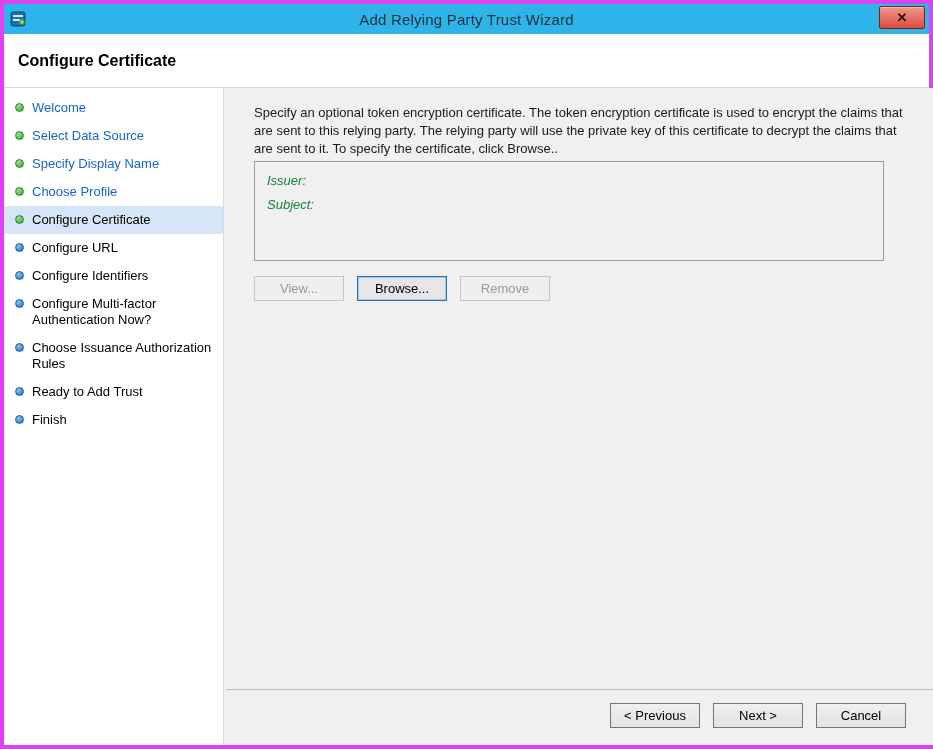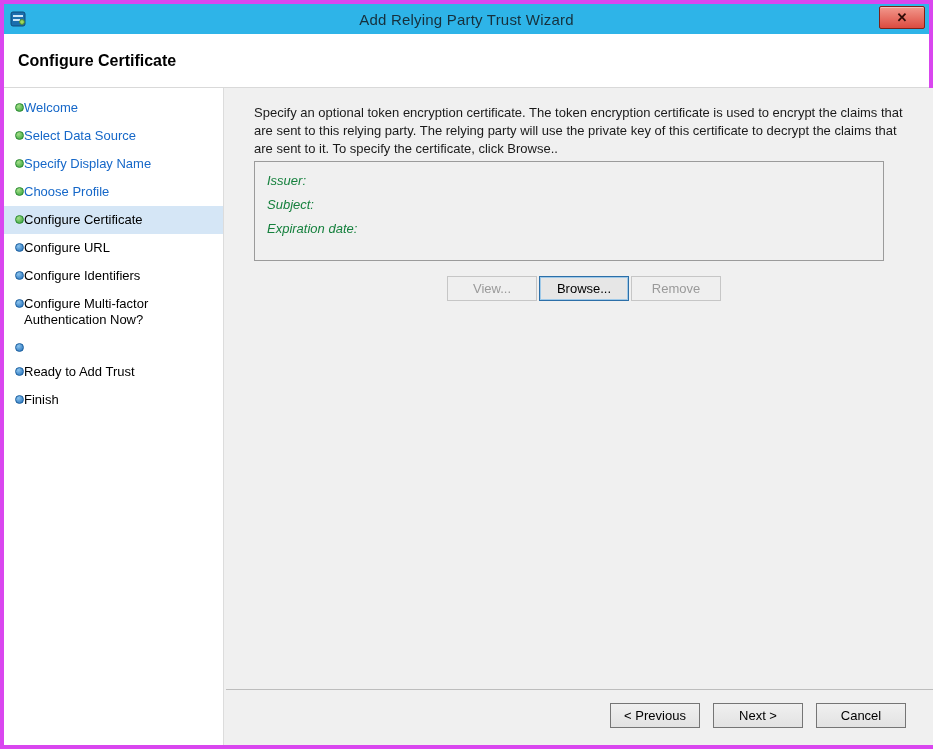--- a/index.html
+++ b/index.html
@@ -54,21 +54,21 @@
     flex-shrink:0;
   }
   .steps-title {
     font-size:13px; font-weight:bold; color:#000;
     padding:12px 12px 8px 10px;
     border-bottom:1px solid #e2e2e2;
   }
   .steps-list { padding-top:6px; }
   .step-item {
     display:flex; align-items:flex-start;
-    padding:6px 8px 6px 11px; 
+    padding:6px 8px 6px 11px; gap:8px;
     font-size:13px; line-height:16px; color:#000;
   }
   .dot {
     width:9px; height:9px; border-radius:50%;
     margin-top:3px; flex-shrink:0;
   }
   .state-completed .dot, .state-current .dot {
     background:radial-gradient(circle at 35% 30%, #a6e089, #2f9e38);
     border:1px solid #2a8a30;
   }
@@ -91,21 +91,21 @@
 
   .cert-box {
     width:630px; height:100px;
     border:1px solid #9b9b9b;
     padding:7px 12px;
   }
   .cert-row { display:flex; height:24px; align-items:center; }
   .cert-label { font-size:13px; color:#15803d;font-style:italic; }
   .cert-value { font-size:13px; color:#1a1a1a; margin-left:8px; }
 
-  .cert-buttons { margin-top:15px; display:flex; gap:2px;justify-content:center; }
+  .cert-buttons { margin-top:15px; display:flex; gap:13px; }
 
   .btn {
     min-width:90px; height:25px;
     font-size:13px; color:#000;
     font-family:"Liberation Sans", sans-serif;
     background:#e1e1e1; border:1px solid #9e9e9e;
     cursor:pointer;
   }
   .btn.disabled {
     background:#efefef; border-color:#c6c6c6; color:#9a9a9a;
@@ -183,20 +183,21 @@
         <div class="step-item state-upcoming">
           <span class="dot"></span>
           <span class="step-label">Configure Identifiers</span>
         </div>
         <div class="step-item state-upcoming">
           <span class="dot"></span>
           <span class="step-label">Configure Multi-factor Authentication Now?</span>
         </div>
         <div class="step-item state-upcoming">
           <span class="dot"></span>
+          <span class="step-label">Choose Issuance Authorization Rules</span>
         </div>
         <div class="step-item state-upcoming">
           <span class="dot"></span>
           <span class="step-label">Ready to Add Trust</span>
         </div>
         <div class="step-item state-upcoming">
           <span class="dot"></span>
           <span class="step-label">Finish</span>
         </div>
 
@@ -210,24 +211,20 @@
 
         <div class="cert-box">
           <div class="cert-row">
             <span class="cert-label">Issuer:</span>
             <span class="cert-value"></span>
           </div>
           <div class="cert-row">
             <span class="cert-label">Subject:</span>
             <span class="cert-value"></span>
           </div>
-          <div class="cert-row">
-            <span class="cert-label">Expiration date:</span>
-            <span class="cert-value"></span>
-          </div>
         </div>
 
         <div class="cert-buttons">
           <button class="btn disabled">View...</button>
           <button class="btn focused">Browse...</button>
           <button class="btn disabled">Remove</button>
         </div>
 
       </div>
 

